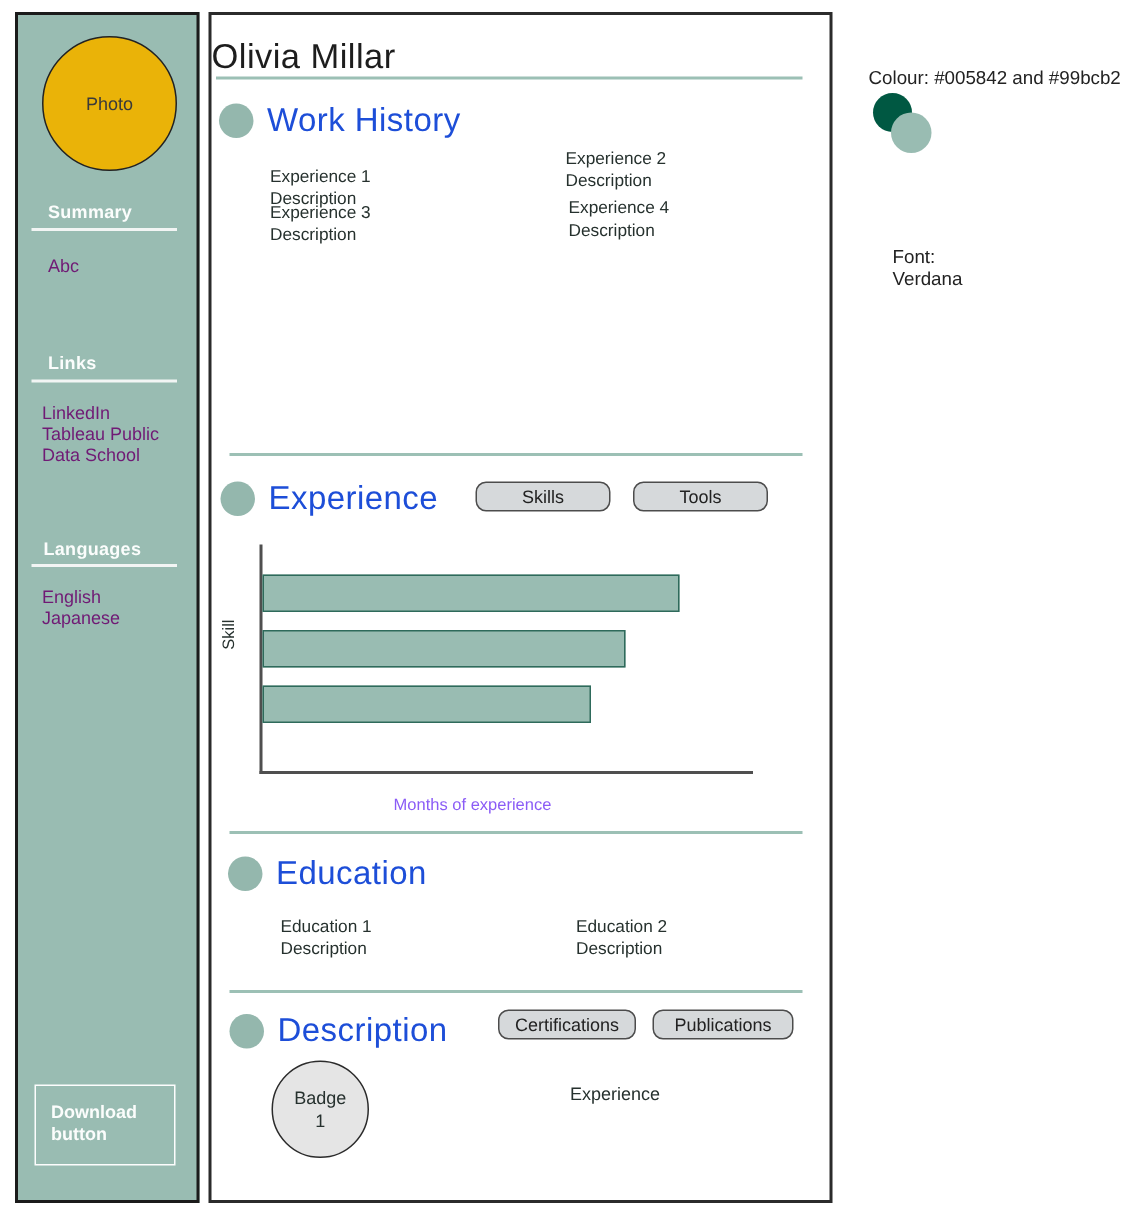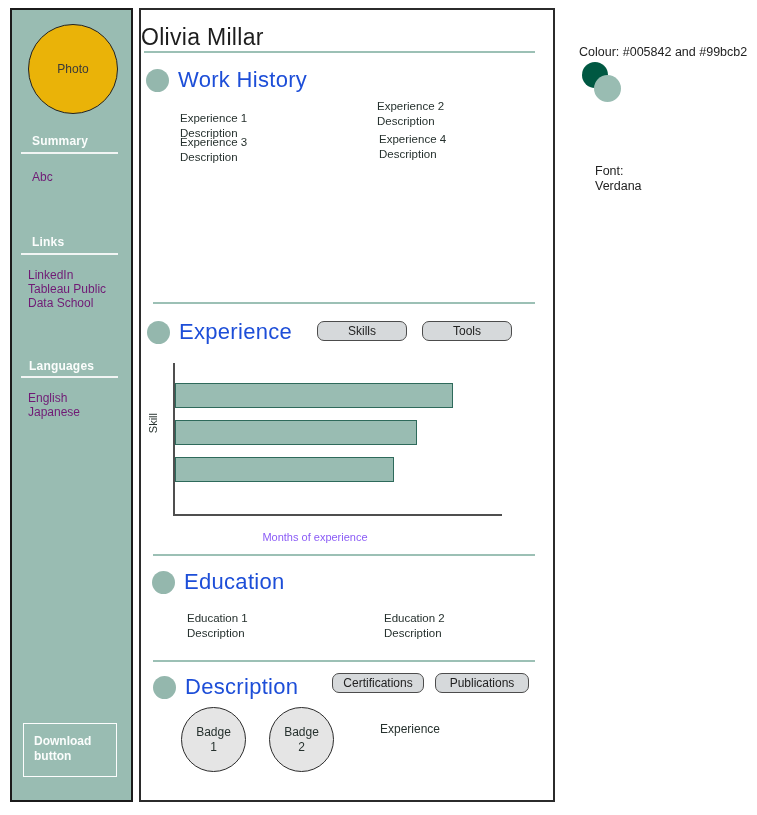--- a/index.html
+++ b/index.html
@@ -146,23 +146,20 @@
   <div class="abs sec-head" style="left:12px;top:664px">
     <div class="sec-bullet"></div>
     <div class="sec-title">Description</div>
   </div>
   <div class="abs pill" style="left:191px;top:663px;width:92px">Certifications</div>
   <div class="abs pill" style="left:294px;top:663px;width:94px">Publications</div>
 
   <div class="abs badge" style="left:40px;top:697px">
     <span>Badge 1</span>
   </div>
-  <div class="abs badge" style="left:128px;top:697px">
-    <span>Badge 2</span>
-  </div>
   <div class="abs" style="left:239px;top:712px;font-size:12px">Experience</div>
 </div>
 
 <div class="abs note" style="left:579px;top:45px">Colour: #005842 and #99bcb2</div>
 <div class="abs swatch" style="left: 582px; top: 62px; width: 26px; height: 26px; z-index: 1; background: rgb(0, 88, 66);"></div>
 <div class="abs swatch" style="left: 594px; top: 75px; width: 27px; height: 27px; z-index: 2; background: rgb(153, 188, 178);"></div>
 <div class="abs note" style="left:595px;top:164px;line-height:15px">
   <div>Font:</div>
   <div>Verdana</div>
 </div>

